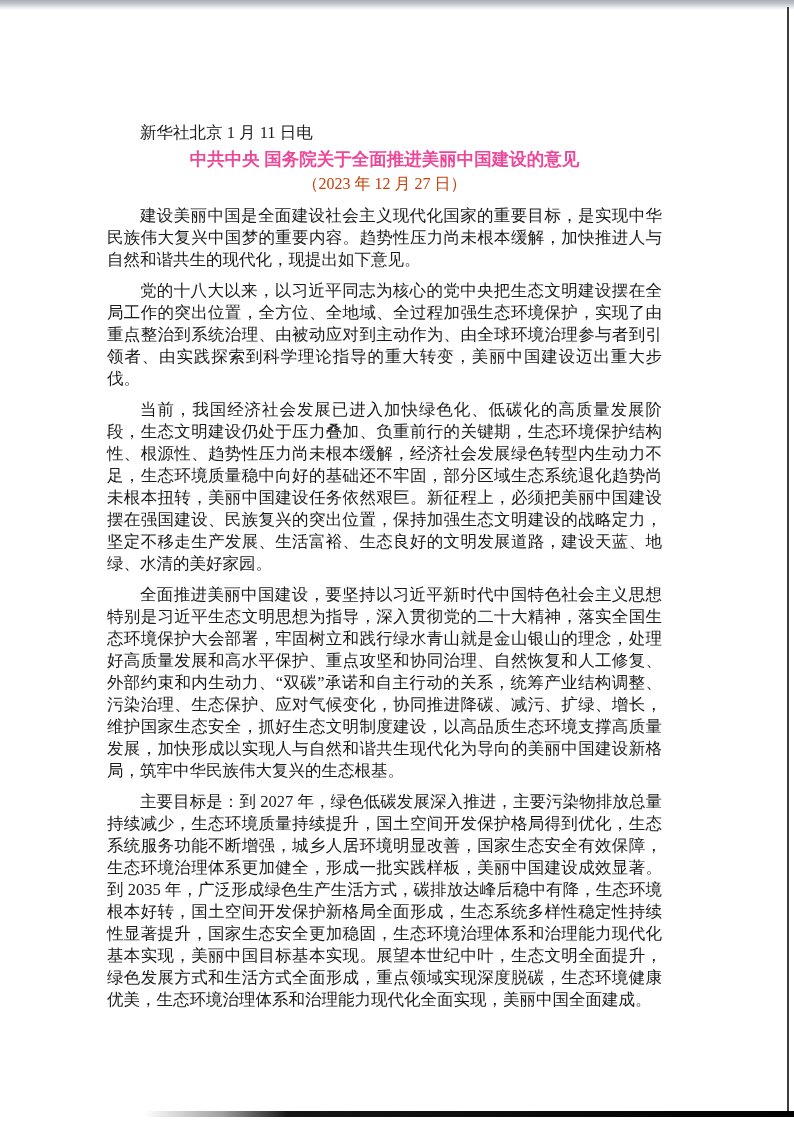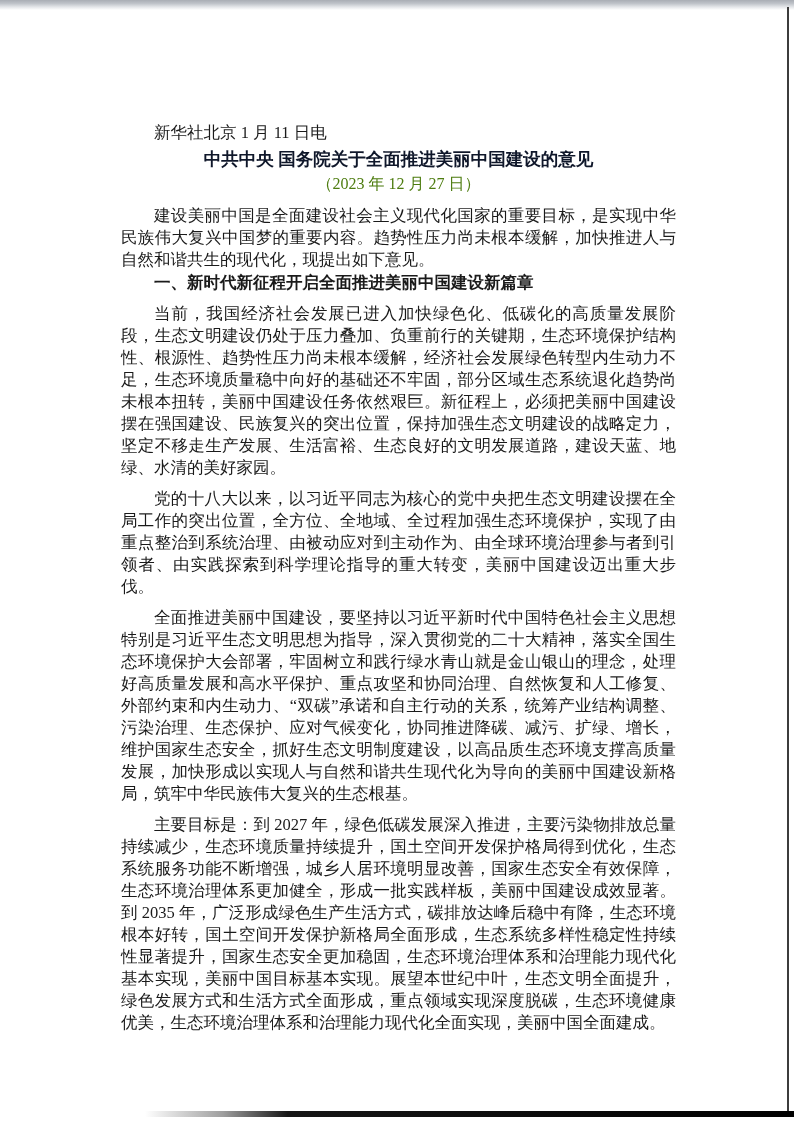--- a/index.html
+++ b/index.html
@@ -34,45 +34,45 @@
   }
   .scan-bottom {
     position: absolute;
     top: 1111px; left: 145px;
     width: 649px; height: 6px;
     background: linear-gradient(to right, rgba(0,0,0,0) 0%, rgba(40,40,40,0.45) 12%, #161616 22%, #000000 100%);
   }
   
   .content {
     position: absolute;
-    left: 121px;
+    left: 107px;
     top: 122px;
     width: 555px;
     color: #1a1a1a;
     font-size: 16.5px;
     line-height: 22px;
     text-align: justify;
   }
   .dateline {
     text-indent: 2em;
     text-align: left;
   }
   .doc-title {
     text-align: center;
     text-indent: 0;
-    color: #0f172a;
+    color: #ec4899;
     font-weight: bold;
     font-size: 17.5px;
     line-height: 26px;
     margin-top: 2px;
   }
   .doc-subtitle {
     text-align: center;
     text-indent: 0;
-    color: #4d7c0f;
+    color: #c2410c;
     font-size: 16px;
     line-height: 24px;
   }
   .p {
     text-indent: 2em;
     margin: 9px 0 0 0;
   }
   .h {
     text-indent: 2em;
     font-weight: bold;
@@ -93,25 +93,24 @@
   <div class="content">
 
     <div class="dateline">新华社北京 1 月 11 日电</div>
 
     <div class="doc-title">中共中央 国务院关于全面推进美丽中国建设的意见</div>
 
     <div class="doc-subtitle">（2023 年 12 月 27 日）</div>
 
     <p class="p">建设美丽中国是全面建设社会主义现代化国家的重要目标，是实现中华民族伟大复兴中国梦的重要内容。趋势性压力尚未根本缓解，加快推进人与自然和谐共生的现代化，现提出如下意见。</p>
 
-    <p class="h">一、新时代新征程开启全面推进美丽中国建设新篇章</p>
+
+    <p class="p">党的十八大以来，以习近平同志为核心的党中央把生态文明建设摆在全局工作的突出位置，全方位、全地域、全过程加强生态环境保护，实现了由重点整治到系统治理、由被动应对到主动作为、由全球环境治理参与者到引领者、由实践探索到科学理论指导的重大转变，美丽中国建设迈出重大步伐。</p>
 
     <p class="p">当前，我国经济社会发展已进入加快绿色化、低碳化的高质量发展阶段，生态文明建设仍处于压力叠加、负重前行的关键期，生态环境保护结构性、根源性、趋势性压力尚未根本缓解，经济社会发展绿色转型内生动力不足，生态环境质量稳中向好的基础还不牢固，部分区域生态系统退化趋势尚未根本扭转，美丽中国建设任务依然艰巨。新征程上，必须把美丽中国建设摆在强国建设、民族复兴的突出位置，保持加强生态文明建设的战略定力，坚定不移走生产发展、生活富裕、生态良好的文明发展道路，建设天蓝、地绿、水清的美好家园。</p>
-
-    <p class="p">党的十八大以来，以习近平同志为核心的党中央把生态文明建设摆在全局工作的突出位置，全方位、全地域、全过程加强生态环境保护，实现了由重点整治到系统治理、由被动应对到主动作为、由全球环境治理参与者到引领者、由实践探索到科学理论指导的重大转变，美丽中国建设迈出重大步伐。</p>
 
 
     <p class="p">全面推进美丽中国建设，要坚持以习近平新时代中国特色社会主义思想特别是习近平生态文明思想为指导，深入贯彻党的二十大精神，落实全国生态环境保护大会部署，牢固树立和践行绿水青山就是金山银山的理念，处理好高质量发展和高水平保护、重点攻坚和协同治理、自然恢复和人工修复、外部约束和内生动力、“双碳”承诺和自主行动的关系，统筹产业结构调整、污染治理、生态保护、应对气候变化，协同推进降碳、减污、扩绿、增长，维护国家生态安全，抓好生态文明制度建设，以高品质生态环境支撑高质量发展，加快形成以实现人与自然和谐共生现代化为导向的美丽中国建设新格局，筑牢中华民族伟大复兴的生态根基。</p>
 
     <p class="p">主要目标是：到 2027 年，绿色低碳发展深入推进，主要污染物排放总量持续减少，生态环境质量持续提升，国土空间开发保护格局得到优化，生态系统服务功能不断增强，城乡人居环境明显改善，国家生态安全有效保障，生态环境治理体系更加健全，形成一批实践样板，美丽中国建设成效显著。到 2035 年，广泛形成绿色生产生活方式，碳排放达峰后稳中有降，生态环境根本好转，国土空间开发保护新格局全面形成，生态系统多样性稳定性持续性显著提升，国家生态安全更加稳固，生态环境治理体系和治理能力现代化基本实现，美丽中国目标基本实现。展望本世纪中叶，生态文明全面提升，绿色发展方式和生活方式全面形成，重点领域实现深度脱碳，生态环境健康优美，生态环境治理体系和治理能力现代化全面实现，美丽中国全面建成。</p>
 
   </div>
 </div>
 
 </body></html>

